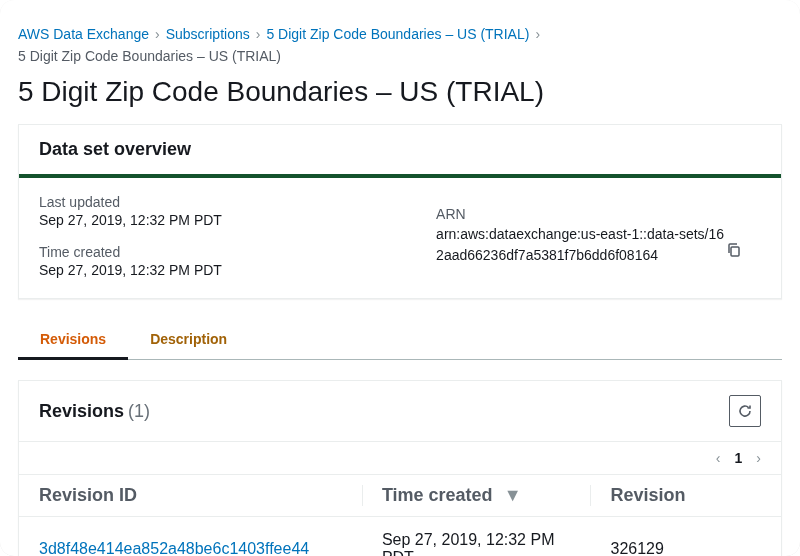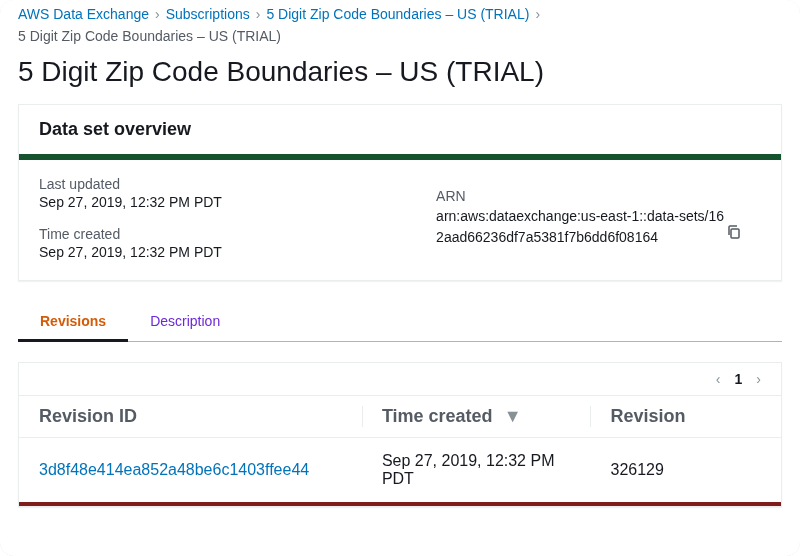--- a/index.html
+++ b/index.html
@@ -8,41 +8,41 @@
     font-family: "Amazon Ember", "Helvetica Neue", Arial, sans-serif;
     font-size: 14px;
     color: #16191f;
     background: #fff;
     width: 800px;
     height: 556px;
     overflow: hidden;
     position: relative;
     border-radius: 14px;
   }
-  .page { padding: 4px 18px 22px 18px; border-radius: 14px; box-shadow: 0 2px 10px rgba(0,0,0,0.25); height: 556px; }
+  .page { padding: 24px 18px 22px 18px; border-radius: 14px; box-shadow: 0 2px 10px rgba(0,0,0,0.25); height: 556px; }
   .breadcrumb { font-size: 14px; padding: 2px 0 6px 0; display: flex; flex-wrap: wrap; align-items: center; gap: 6px; }
   .breadcrumb a { color: #0073bb; text-decoration: none; cursor: pointer; }
   .breadcrumb .chev { color: #879196; }
   .breadcrumb .current { color: #545b64; }
   h1.page-title { font-size: 28px; font-weight: 400; margin: 6px 0 16px 0; color: #16191f; }
   .panel { border: 1px solid #eaeded; background:#fff; box-shadow: 0 1px 1px rgba(0,0,0,0.05); }
-  .panel-header { padding: 14px 20px; border-bottom: 6px solid #14532d; font-size: 18px; font-weight: 700; }
+  .panel-header { padding: 14px 20px; border-bottom: 4px solid #14532d; font-size: 18px; font-weight: 700; }
   .panel-body { padding: 16px 20px 20px 20px; }
-  .overview-grid { display: flex; justify-content: flex-end; }
+  .overview-grid { display: flex; }
   .overview-left { width: 55%; }
   .overview-right { width: 45%; margin-top: 12px; }
   .field { margin-bottom: 16px; }
   .field:last-child { margin-bottom: 0; }
   .field-label { color: #545b64; font-size: 14px; margin-bottom: 2px; }
   .field-value { color: #16191f; font-size: 14px; }
   .arn-row { display: flex; align-items: flex-start; }
   .arn-text { word-break: break-all; max-width: 290px; line-height: 1.5; }
   .copy-btn { border: none; background: none; padding: 0; cursor: pointer; color: #545b64; margin-top: 18px; }
   .tabs { display: flex; border-bottom: 1px solid #aab7b8; margin-top: 22px; }
-  .tab { padding: 10px 22px; color: #6d28d9; cursor: pointer; font-size: 14px; position: relative; }
+  .tab { padding: 10px 22px; color: #a16207; cursor: pointer; font-size: 14px; position: relative; font-weight: bold; }
   .tab.active { color: #d45b07; font-weight: 700; border-bottom: 3px solid #16191f; margin-bottom: -1px; }
   .revisions-panel { margin-top: 20px; }
   .rev-header { padding: 14px 20px; display: flex; align-items: center; justify-content: space-between; border-bottom: 1px solid #eaeded; }
   .rev-title { font-size: 18px; font-weight: 700; }
   .rev-count { color: #687078; font-weight: 400; }
   .rev-tools { display: flex; align-items: center; gap: 14px; }
   .refresh-btn { border: 1px solid #545b64; background: #fff; width: 32px; height: 32px; display: flex; align-items: center; justify-content: center; cursor: pointer; border-radius: 2px; }
   .pager { display: flex; align-items: center; gap: 14px; padding: 8px 20px 8px 0; justify-content: flex-end; color: #879196; }
   .pager .num { color: #16191f; font-weight: 700; }
   .pager .arrow { cursor: pointer; }
@@ -103,20 +103,36 @@
       </div>
     </div>
   </div>
 
   <div class="tabs">
     <div class="tab active">Revisions</div>
     <div class="tab">Description</div>
   </div>
 
   <div class="panel revisions-panel">
+    <div class="rev-header">
+      <div>
+        <span class="rev-title">Revisions</span>
+        <span class="rev-title rev-count">(1)</span>
+      </div>
+      <div class="rev-tools">
+        <button class="refresh-btn" aria-label="refresh">
+          <span>
+            <svg width="16" height="16" viewBox="0 0 16 16" fill="none" stroke="#545b64" stroke-width="1.6">
+              <path d="M13 8a5 5 0 1 1-1.5-3.5"></path>
+              <path d="M13 2.5 V5 H10.5"></path>
+            </svg>
+          </span>
+        </button>
+      </div>
+    </div>
     <div class="pager">
       <span class="arrow">
         <span>‹</span>
       </span>
       <span class="num">1</span>
       <span class="arrow">
         <span>›</span>
       </span>
     </div>
     <table class="rev-table">

